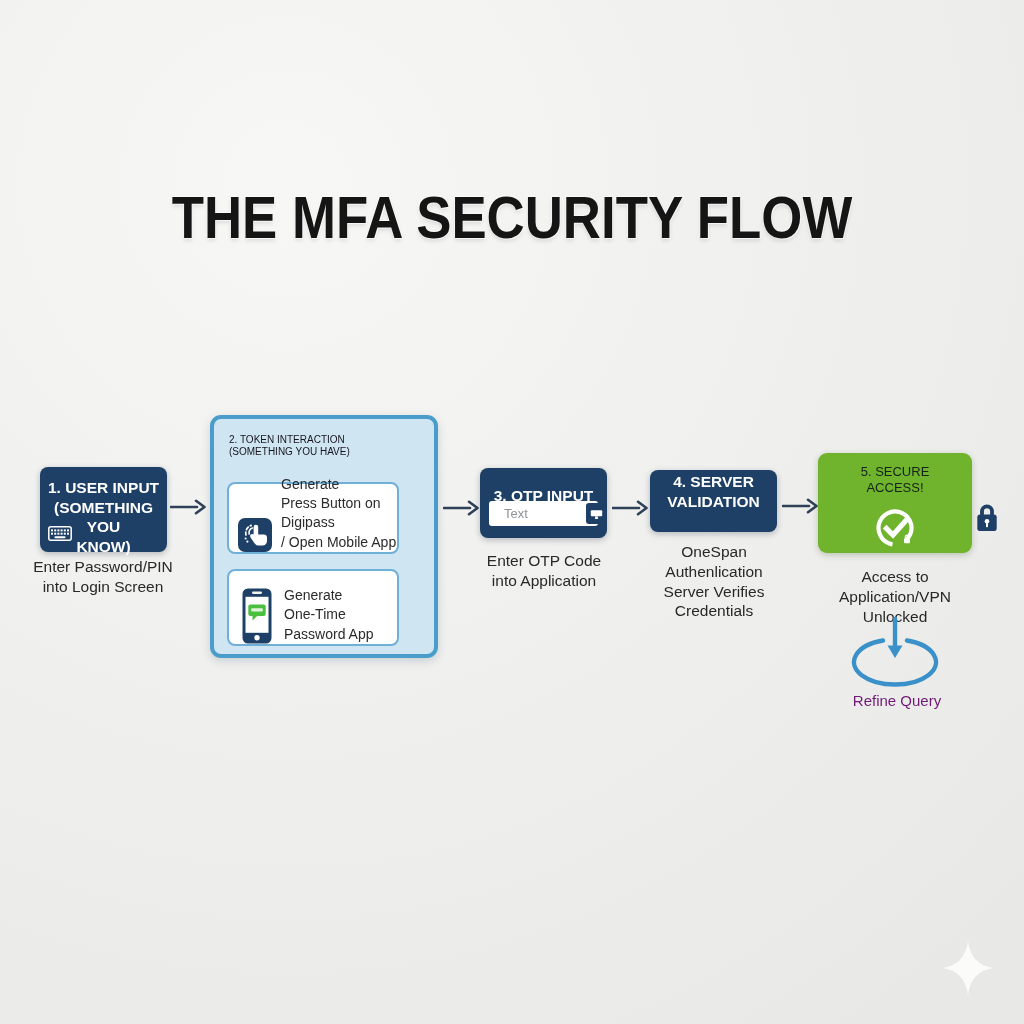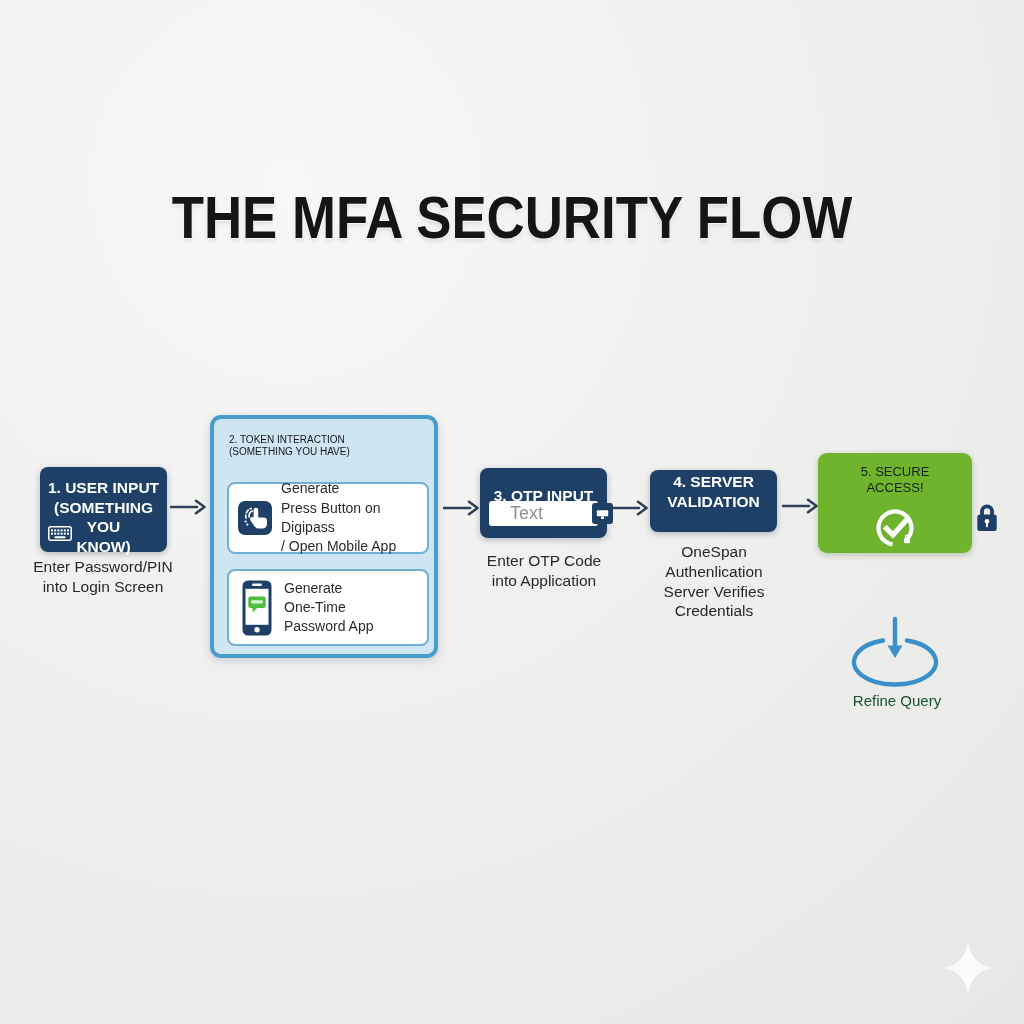--- a/index.html
+++ b/index.html
@@ -47,39 +47,39 @@
   
   #box2{
     position:absolute;left:210px;top:415px;width:228px;height:243px;box-sizing:border-box;
     background:#d0e5f2;border:4px solid #4a9dcb;border-radius:11px;
     box-shadow:0 3px 8px rgba(60,95,125,.22);
   }
   #box2 .h2title{
     margin:15px 0 0 15px;font-weight:normal;font-size:10px;line-height:1.22;color:#15151e;
   }
   .option{
-    position:absolute;left:13px;width:202px;background:#fff;border:2px solid #6fb0d8;
-    border-radius:8px;box-sizing:border-box;display:flex;align-items:center;
+    position:absolute;left:13px;width:172px;background:#fff;border:2px solid #6fb0d8;
+    border-radius:8px;box-sizing:border-box;display:flex;align-items:flex-end;
   }
   #optA{top:63px;height:72px;}
   #optB{top:150px;height:77px;}
   .option .otext{font-size:14px;line-height:1.38;color:#2b2b2b;}
   #optA .oicon{margin:0 9px 0 9px;width:34px;height:34px;flex:0 0 34px;}
   #optB .oicon{margin:0 12px 0 13px;width:30px;height:56px;flex:0 0 30px;}
 
   
   #box3{left:480px;top:468px;width:127px;height:70px;}
   #box3 .btitle{padding-top:18px;}
   #otpfield{
     position:absolute;left:9px;top:33px;width:109px;height:25px;background:#fff;border-radius:3px;
     display:flex;align-items:center;box-sizing:border-box;padding:0 2px 0 0;
   }
   #otpfield input{
     border:none;outline:none;background:transparent;width:80px;height:20px;
-    font-family:"Liberation Sans",sans-serif;font-size:18px;color:#444;padding-left:21px;
+    font-family:"Liberation Sans",sans-serif;font-size:13px;color:#444;padding-left:15px;
   }
   #otpfield input::placeholder{color:#8f9398;opacity:1;}
   #otpicon{width:21px;height:21px;flex:0 0 21px;}
   #cap3{left:464px;top:551px;width:160px;}
 
   
   #box4{left:650px;top:470px;width:127px;height:62px;}
   #box4 .btitle{padding-top:2px;}
   #cap4{left:634px;top:542px;width:160px;}
 
@@ -90,21 +90,21 @@
   }
   #box5 .btitle{
     padding-top:11px;font-weight:normal;font-size:13px;line-height:1.26;text-align:center;color:#15231a;
   }
   #checkicon{position:absolute;left:50%;transform:translateX(-50%);bottom:3px;width:44px;height:44px;}
   #lockicon{position:absolute;left:976px;top:501px;width:22px;height:33px;}
   #cap5{left:815px;top:567px;width:160px;}
 
   
   #refineloop{position:absolute;left:851px;top:616px;width:90px;height:72px;}
-  #refinelabel{left:817px;top:691px;width:160px;font-size:15px;color:#14532d;}
+  #refinelabel{left:817px;top:691px;width:160px;font-size:15px;color:#701a75;}
 
   
   #sparkle{position:absolute;left:941px;top:940px;width:54px;height:56px;}
 </style>
 </head>
 <body>
 
 <div id="canvas">
 
   <div id="title">THE MFA SECURITY FLOW</div>
@@ -224,20 +224,23 @@
         <path d="M32.4 32.2 v-1.4 a1.6 1.6 0 0 1 3.2 0 v1.4" fill="none" stroke="#fff" stroke-width="1.3"></path>
       </g>
     </svg>
   </div>
   <svg id="lockicon" viewBox="0 0 22 33">
     <path d="M6 14 V10.3 a5 5 0 0 1 10 0 V14" fill="none" stroke="#1e4066" stroke-width="3.8"></path>
     <rect x="1.3" y="13.5" width="19.4" height="16.5" rx="2.8" fill="#1e4066"></rect>
     <circle cx="11" cy="20.3" r="2.3" fill="#fff"></circle>
     <rect x="10" y="21.4" width="2" height="4.8" rx="0.8" fill="#fff"></rect>
   </svg>
+  <div class="caption pre" id="cap5">Access to
+Application/VPN
+Unlocked</div>
 
   <svg id="refineloop" viewBox="0 0 90 72">
     <path d="M32 24.5 A41 22.5 0 1 0 56 24.5" fill="none" stroke="#3a90c8" stroke-width="4.4" stroke-linecap="round"></path>
     <line x1="44" y1="3" x2="44" y2="31" stroke="#3a90c8" stroke-width="4.4" stroke-linecap="round"></line>
     <polygon points="36.5,29.5 51.5,29.5 44,42" fill="#3a90c8"></polygon>
   </svg>
   <div class="caption" id="refinelabel">Refine Query</div>
 
   <svg id="sparkle" viewBox="0 0 54 56">
     <path d="M27 1 C29 17 38 26.5 53 28 C38 29.5 29 39 27 55 C25 39 16 29.5 1 28 C16 26.5 25 17 27 1 Z" fill="#fbfbfa"></path>

